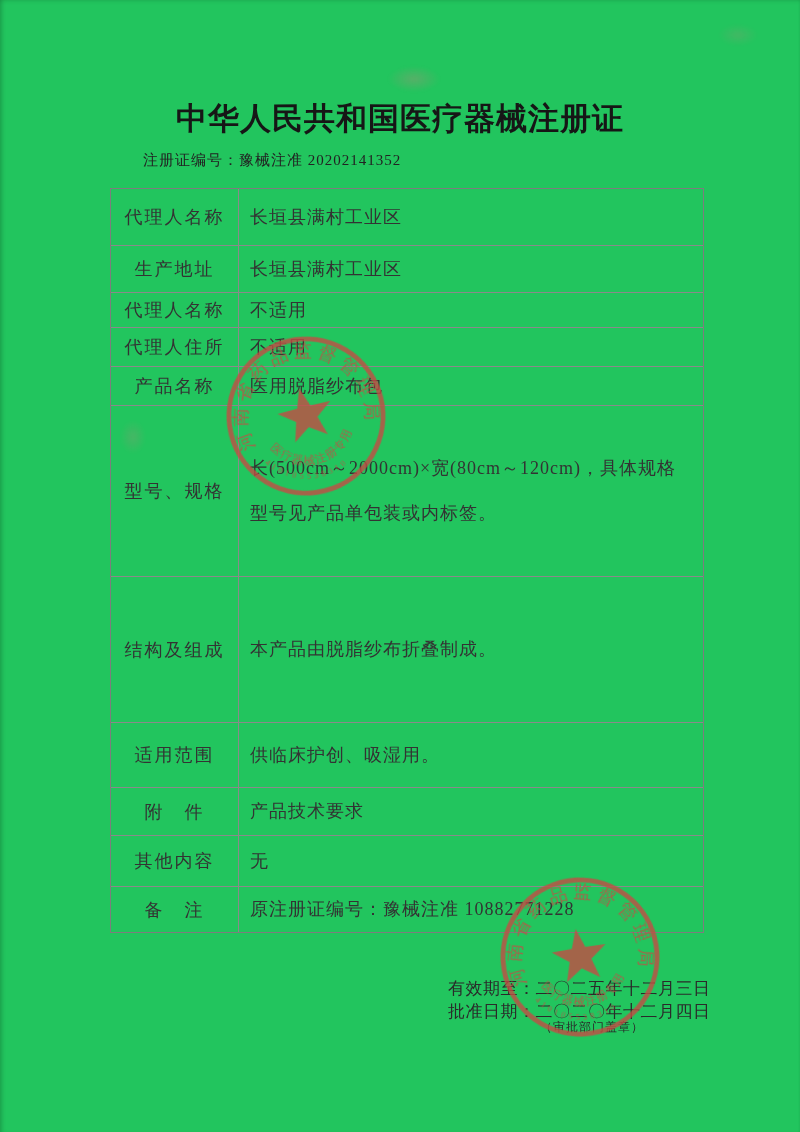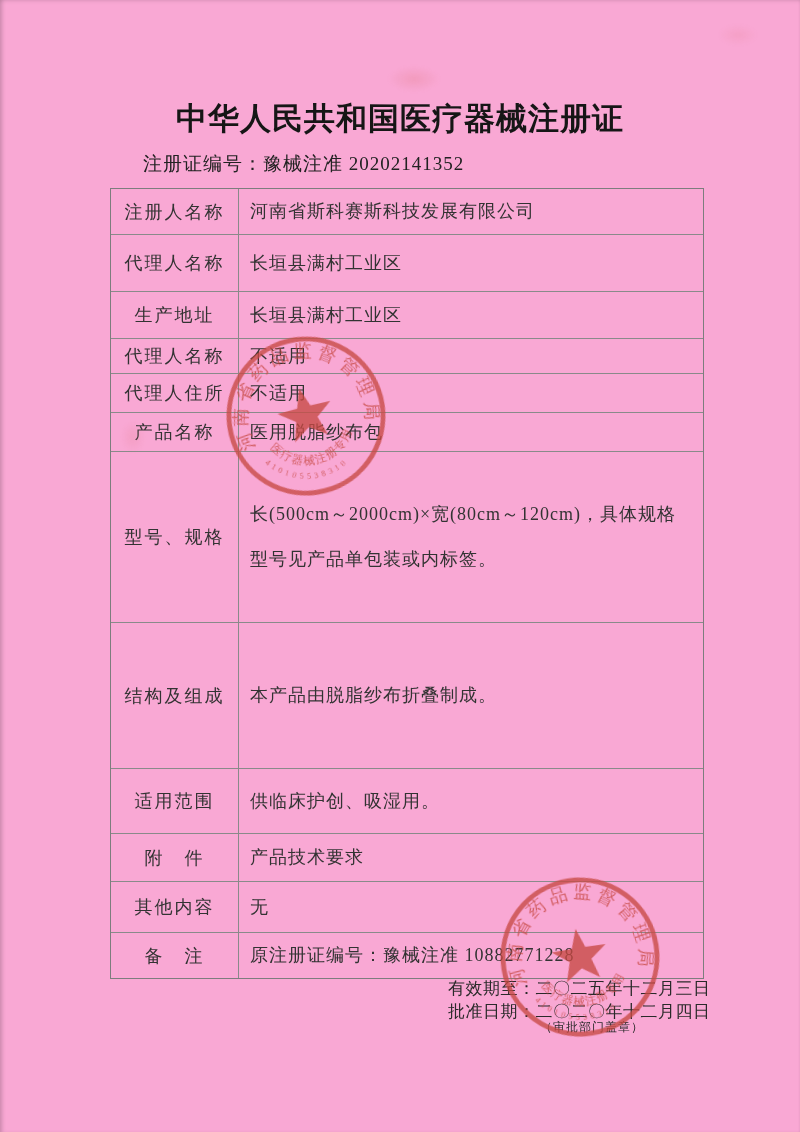--- a/index.html
+++ b/index.html
@@ -1,36 +1,36 @@
 <!DOCTYPE html>
 <html><head>
 <meta charset="utf-8">
 <style>
   html,body{margin:0;padding:0;background:#9a9a9a;}
   .page{
     position:relative;
     width:800px;height:1132px;
     margin:0 auto;
-    background:#f9a8d4;
+    background:#22c55e;
     overflow:hidden;
     font-family:"Liberation Serif","DejaVu Serif",serif;
     color:#2d2d2d;
     box-shadow:inset 4px 0 4px -2px rgba(0,0,0,.18),
                inset 0 3px 4px -2px rgba(0,0,0,.10),
                inset -2px 0 3px -2px rgba(0,0,0,.08);
   }
   .title{
     position:absolute;left:0;top:98px;width:100%;
     text-align:center;
     font-size:31px;font-weight:bold;color:#161616;
     letter-spacing:1px;
   }
   .certline{
     position:absolute;left:143px;top:151px;
-    font-size:19px;color:#222;letter-spacing:1px;
+    font-size:15px;color:#222;letter-spacing:1px;
   }
   .table{
     position:absolute;left:110px;top:188px;width:594px;
     border:1px solid #7d7d7d;
     box-sizing:border-box;
     background:transparent;
   }
   .trow{display:flex;border-top:1px solid #8a8a8a;}
   .trow:first-child{border-top:none;}
   .tlabel{
@@ -82,24 +82,20 @@
 </head>
 <body>
 
 <div class="page">
 
   <div class="title">中华人民共和国医疗器械注册证</div>
 
   <div class="certline"><span>注册证编号：</span><span>豫械注准 20202141352</span></div>
 
   <div class="table">
-    <div class="trow r0">
-      <div class="tlabel">注册人名称</div>
-      <div class="tvalue">河南省斯科赛斯科技发展有限公司</div>
-    </div>
     <div class="trow r1">
       <div class="tlabel">代理人名称</div>
       <div class="tvalue">长垣县满村工业区</div>
     </div>
     <div class="trow r2">
       <div class="tlabel">生产地址</div>
       <div class="tvalue">长垣县满村工业区</div>
     </div>
     <div class="trow r3">
       <div class="tlabel">代理人名称</div>

